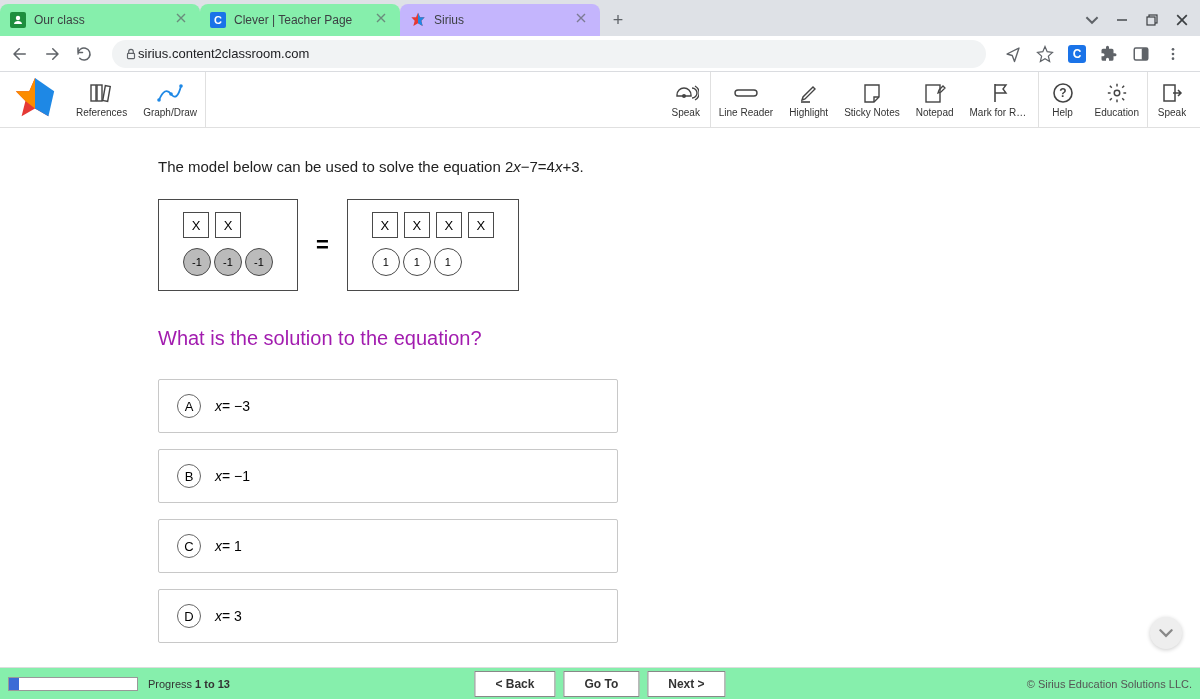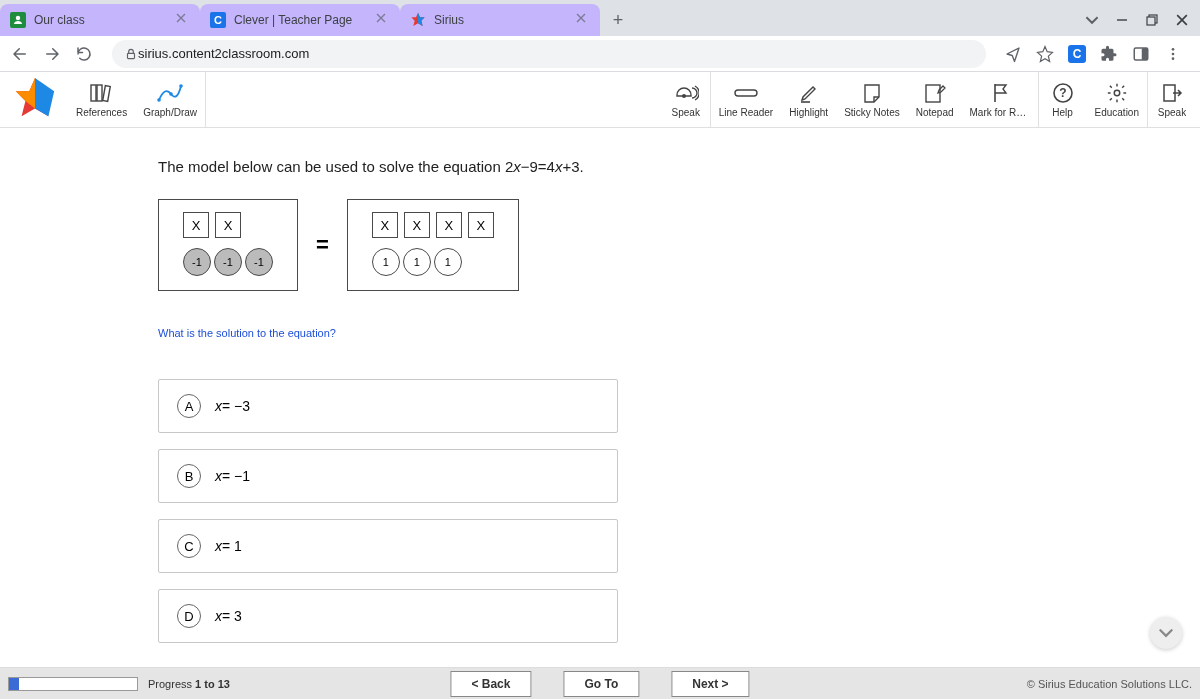--- a/index.html
+++ b/index.html
@@ -1,18 +1,18 @@
 <!DOCTYPE html>
 <html><head>
 <meta charset="utf-8">
 <style>
 *{box-sizing:border-box;margin:0;padding:0;font-family:Arial,Helvetica,sans-serif}
 body{width:1200px;height:699px;overflow:hidden;background:#fff;position:relative}
 .chrome-top{height:36px;background:#dee1e6;display:flex;align-items:flex-end}
-.tab{height:32px;background:#c4b5fd;border-radius:8px 8px 0 0;display:flex;align-items:center;padding:0 10px;font-size:12px;color:#3c4043;min-width:200px;max-width:220px;gap:8px;position:relative}
+.tab{height:32px;background:#86efac;border-radius:8px 8px 0 0;display:flex;align-items:center;padding:0 10px;font-size:12px;color:#3c4043;min-width:200px;max-width:220px;gap:8px;position:relative}
 .tab.active{background:#c4b5fd}
 .tab .favicon{width:16px;height:16px;flex-shrink:0;display:flex;align-items:center;justify-content:center}
 .tab .title{flex:1;white-space:nowrap;overflow:hidden;text-overflow:ellipsis}
 .tab .close{width:14px;height:14px;flex-shrink:0;opacity:.7}
 .newtab{width:28px;height:28px;display:flex;align-items:center;justify-content:center;font-size:18px;color:#5f6368;margin-left:4px;margin-bottom:2px}
 .win-controls{margin-left:auto;display:flex;align-items:center;gap:2px;padding-right:4px;padding-bottom:4px}
 .win-controls>div{width:28px;height:24px;display:flex;align-items:center;justify-content:center;color:#3c4043}
 .addr-bar{height:36px;background:#fff;border-bottom:1px solid #dadce0;display:flex;align-items:center;padding:0 8px;gap:8px}
 .nav-ico{width:24px;height:24px;display:flex;align-items:center;justify-content:center;color:#5f6368}
 .url-box{flex:1;height:28px;background:#f1f3f4;border-radius:14px;display:flex;align-items:center;padding:0 12px;font-size:13px;color:#202124;margin:0 8px}
@@ -29,30 +29,30 @@
 .content{padding:30px 20px 20px 158px;height:calc(100% - 36px - 36px - 56px - 32px);overflow:auto}
 .prompt{font-size:15px;color:#222;margin-bottom:24px}
 .eq-wrap{display:flex;align-items:center;gap:18px;margin-bottom:36px}
 .model-box{border:1.5px solid #4a4a4a;padding:12px 24px 14px 24px;display:flex;flex-direction:column;gap:10px;align-items:flex-start}
 .xrow{display:flex;gap:6px}
 .xtile{width:26px;height:26px;border:1.5px solid #4a4a4a;display:flex;align-items:center;justify-content:center;font-size:13px}
 .crow{display:flex;gap:3px}
 .circ{width:28px;height:28px;border-radius:50%;border:1.5px solid #4a4a4a;display:flex;align-items:center;justify-content:center;font-size:11px}
 .circ.neg{background:#bbb}
 .eqsign{font-size:22px;font-weight:bold}
-.q2{font-size:11px;color:#1d4ed8;margin-bottom:40px}
+.q2{font-size:20px;color:#a21caf;margin-bottom:29px}
 .answers{display:flex;flex-direction:column;gap:16px;width:460px}
 .ans{border:1px solid #c8c8c8;border-radius:2px;padding:14px 18px;display:flex;align-items:center;gap:14px;font-size:14px}
 .letter{width:24px;height:24px;border:1.5px solid #666;border-radius:50%;display:flex;align-items:center;justify-content:center;font-size:13px;flex-shrink:0}
 .italic{font-style:italic}
-.bottom{position:absolute;bottom:0;left:0;right:0;height:32px;border-top:1px solid #ddd;display:flex;align-items:center;padding:0 8px;background:#e5e5e5;font-size:12px}
+.bottom{position:absolute;bottom:0;left:0;right:0;height:32px;border-top:1px solid #ddd;display:flex;align-items:center;padding:0 8px;background:#86efac;font-size:12px}
 .pbar-wrap{width:130px;height:14px;border:1px solid #999;margin-right:10px;background:#fff}
 .pbar{height:100%;background:#3b6cd6}
 .progress-txt{font-size:11px;color:#333}
-.bottom-center{position:absolute;left:50%;transform:translateX(-50%);display:flex;gap:32px}
+.bottom-center{position:absolute;left:50%;transform:translateX(-50%);display:flex;gap:8px}
 .bbtn{border:1px solid #888;background:#fff;padding:5px 20px;font-size:12px;font-weight:bold;color:#333}
 .copyright{margin-left:auto;font-size:11px;color:#555}
 .fab{position:absolute;right:18px;bottom:50px;width:32px;height:32px;border-radius:50%;background:#eee;box-shadow:0 1px 4px rgba(0,0,0,.2);display:flex;align-items:center;justify-content:center}
 svg{display:block}
 </style>
 </head>
 <body>
 
 <div class="chrome-top">
   <div class="tab">
@@ -300,21 +300,21 @@
             <path d="M12 11h8m-3-3l3 3-3 3" stroke="#444" stroke-width="1.5" fill="none"></path>
           </svg>
         </div>
       <div class="lbl">Speak</div>
     </div>
   </div>
 </div>
 
 <div class="content">
   <div class="prompt">
-    <span>The model below can be used to solve the equation 2</span><span class="italic">x</span><span>−9=4</span><span class="italic">x</span><span>+3.</span>
+    <span>The model below can be used to solve the equation 2</span><span class="italic">x</span><span>−7=4</span><span class="italic">x</span><span>+3.</span>
   </div>
 
   <div class="eq-wrap">
     <div class="model-box">
       <div class="xrow">
         <div class="xtile">X</div>
         <div class="xtile">X</div>
       </div>
       <div class="crow">
         <div class="circ neg">-1</div>

